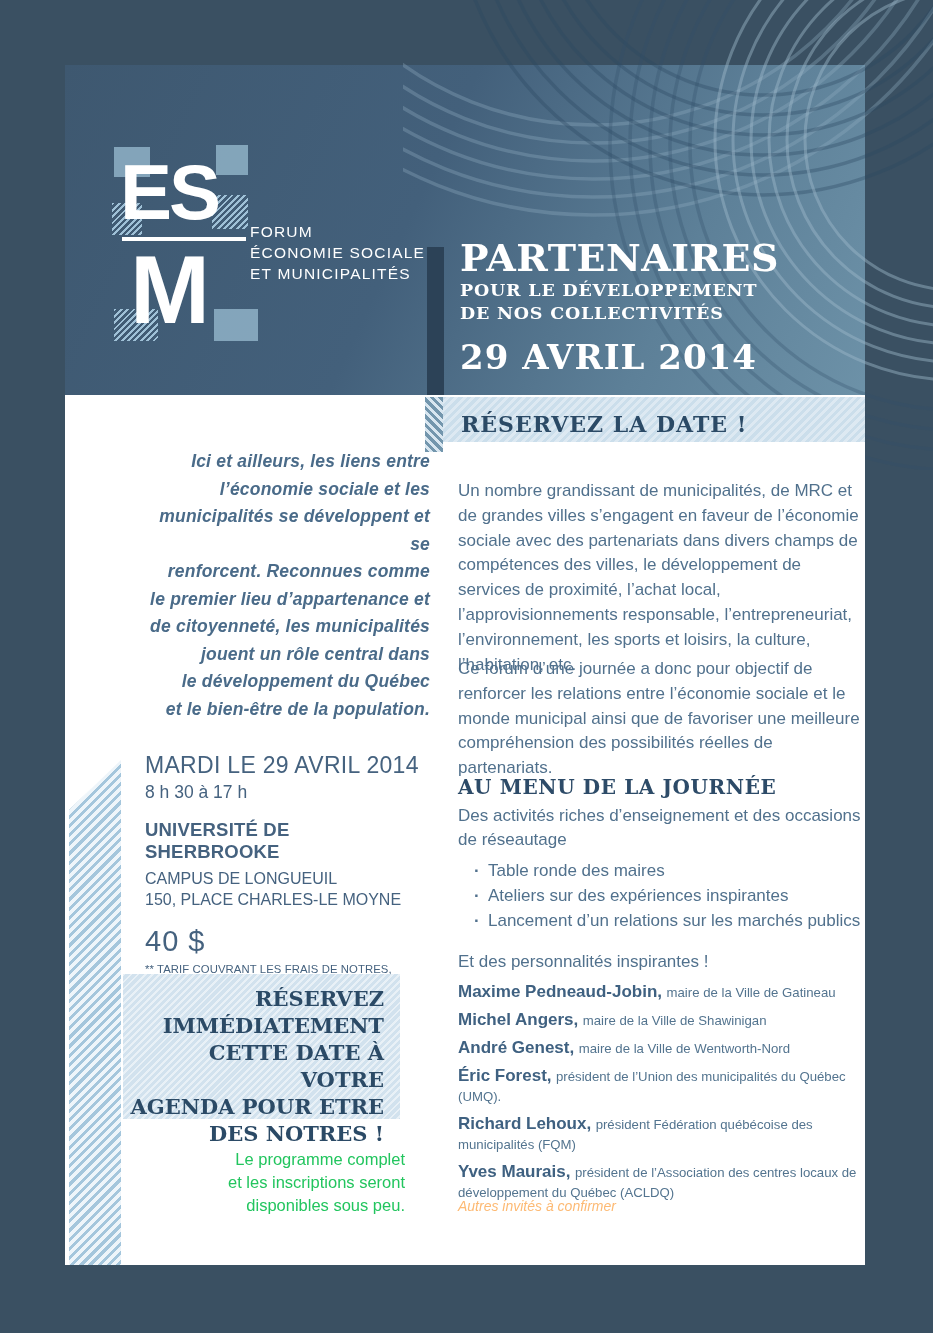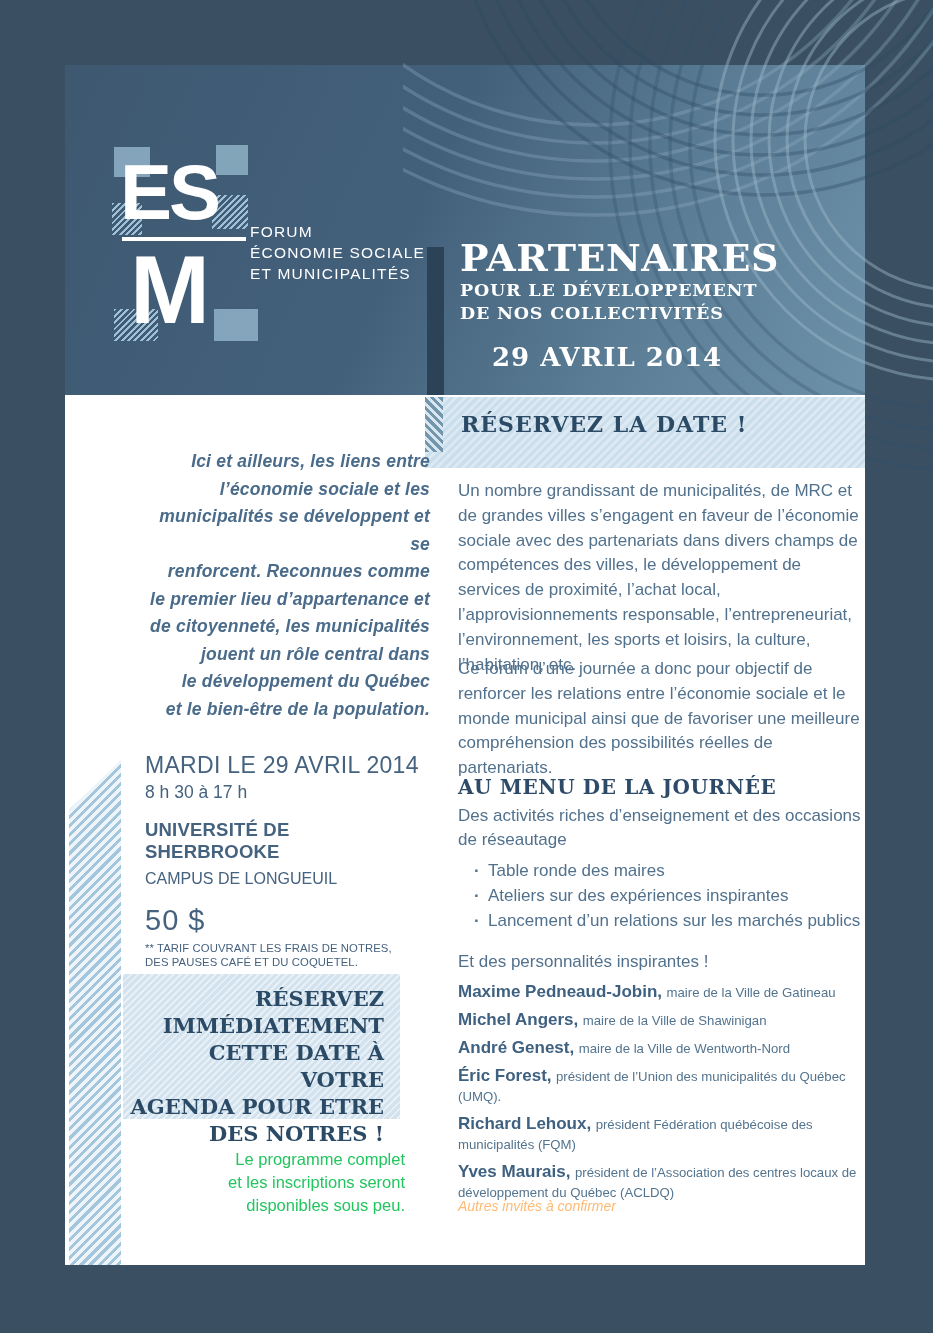--- a/index.html
+++ b/index.html
@@ -31,27 +31,27 @@
   .sq6{left:94px;top:62px;width:44px;height:32px;}
 
   .org{position:absolute;left:185px;top:156px;color:#fff;font-size:15.5px;line-height:21px;
        letter-spacing:1.2px;font-weight:500;}
 
   .vbar{position:absolute;left:362px;top:182px;width:17px;height:148px;background:#2c4257;}
 
   .head-right{position:absolute;left:395px;top:172px;color:#fff;}
   .head-title{font-size:38px;line-height:42px;letter-spacing:.5px;}
   .head-sub{font-size:17.5px;line-height:23px;letter-spacing:.8px;}
-  .head-date{font-size:26px;line-height:38px;letter-spacing:1px;margin-top:13px;margin-left:32px;}
+  .head-date{font-size:34px;line-height:38px;letter-spacing:1px;margin-top:13px;}
 
   
   .card{position:absolute;left:65px;top:395px;width:800px;height:870px;background:#ffffff;z-index:2;}
 
   
-  .banner{position:absolute;left:425px;top:397px;width:440px;height:71px;z-index:3;
+  .banner{position:absolute;left:425px;top:397px;width:440px;height:45px;z-index:3;
           background-color:#dde9f2;
           background-image:repeating-linear-gradient(135deg,#cbdeeb 0 3px,transparent 3px 6px);}
   .banner-notch{position:absolute;left:0;top:0;width:18px;height:55px;
           background:repeating-linear-gradient(45deg,#7396ad 0 3px,#d8e6f0 3px 6px);}
   .banner-text{position:absolute;left:36px;top:0;line-height:55px;font-size:22px;
           letter-spacing:1px;color:#2b4a66;}
 
   
   .side-stripe{position:absolute;left:69px;top:760px;width:52px;height:505px;z-index:3;
           background:repeating-linear-gradient(135deg,#a4c6dc 0 3px,#eef5fa 3px 6.5px);
@@ -185,21 +185,22 @@
     <div>jouent un rôle central dans</div>
     <div>le développement du Québec</div>
     <div>et le bien-être de la population.</div>
   </div>
 
   <div class="event">
     <div class="event-date">MARDI LE 29 AVRIL 2014</div>
     <div class="event-time">8 h 30 à 17 h</div>
     <div class="event-venue">UNIVERSITÉ DE SHERBROOKE</div>
     <div class="event-campus">CAMPUS DE LONGUEUIL</div>
-    <div class="event-price">50 $</div>
+    <div class="event-address">150, PLACE CHARLES-LE MOYNE</div>
+    <div class="event-price">40 $</div>
     <div class="event-note">
       <div>** TARIF COUVRANT LES FRAIS DE NOTRES,</div>
       <div>DES PAUSES CAFÉ ET DU COQUETEL.</div>
     </div>
   </div>
 
   <div class="cta slab">
     <div>RÉSERVEZ</div>
     <div>IMMÉDIATEMENT</div>
     <div>CETTE DATE À VOTRE</div>

